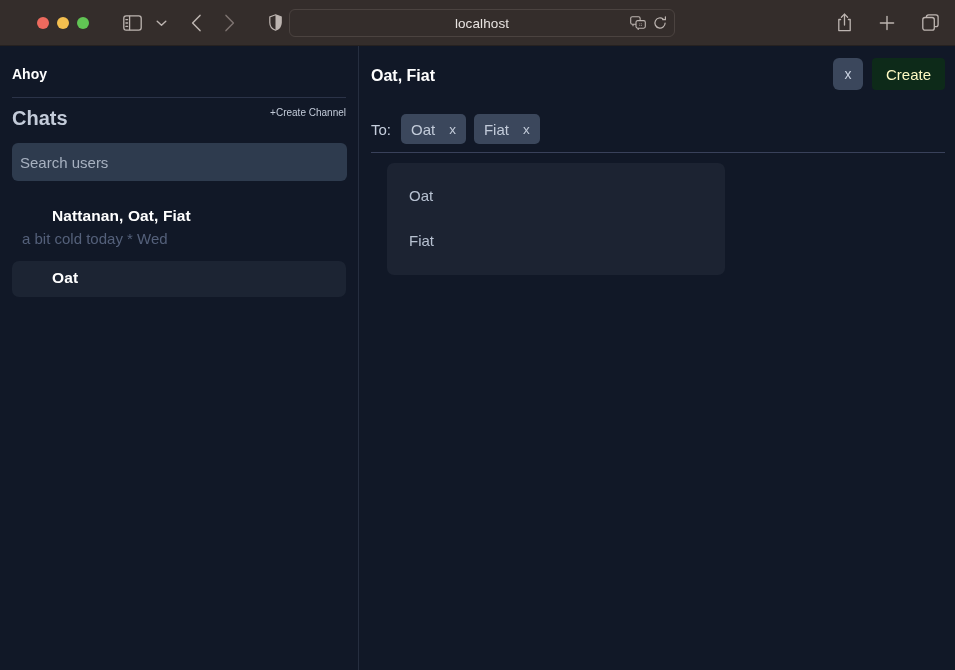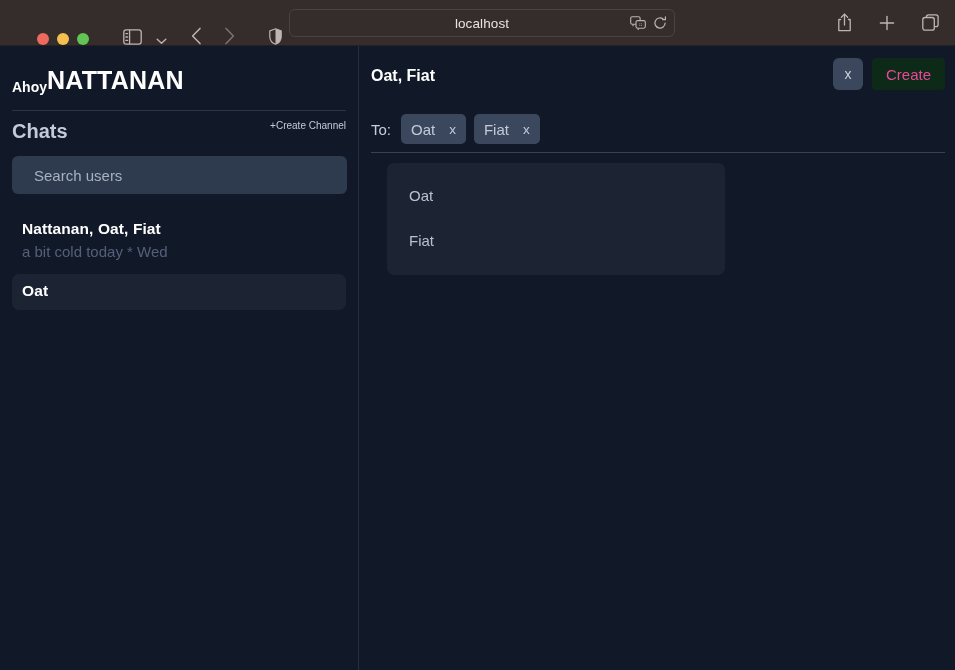--- a/index.html
+++ b/index.html
@@ -16,21 +16,21 @@
     background:#0f1523;
     overflow:hidden;
   }
 
   
   #browser-toolbar {
     position:absolute; top:0; left:0;
     width:955px; height:46px;
     background:#342d2b;
     border-bottom:1px solid #262120;
-    display:flex; align-items:flex-end;padding-left:20px;
+    display:flex; align-items:center;padding-left:20px;
   }
 
   .traffic-lights {
     display:flex; align-items:center; gap:8px;
     margin-left:17px;
   }
   .light { width:12px; height:12px; border-radius:50%; }
   .light.red    { background:#ed6a5e; }
   .light.yellow { background:#f4bf4f; }
   .light.green  { background:#61c454; }
@@ -123,41 +123,42 @@
     font-size:10px;
     cursor:pointer;
   }
 
   #search-users-input {
     display:block;
     margin:13px 12px 0 12px;
     width:335px; height:38px;
     background:#2e3b4e;
     border:none; border-radius:6px;
-    padding:0 22px;
+    padding:0 8px;
     color:#cfd6e2;
     font-size:15px;
     font-family:"Liberation Sans", sans-serif;
     outline:none;
   }
   #search-users-input::placeholder { color:#a7b1c0; }
 
   #chat-list { margin-top:18px; }
   .chat-item {
     margin:0 12px 4px 12px;
     padding:8px 10px 10px 10px;
     border-radius:7px;
     cursor:pointer;
   }
   .chat-item.selected { background:#1c2433; }
   .chat-item-name {
     color:#ffffff;
     font-size:15.5px;
     font-weight:700;
     letter-spacing:0.1px;
+    margin-left:30px;
   }
   .chat-item-preview {
     margin-top:5px;
     color:#54607a;
     font-size:15px;
     white-space:nowrap;
     overflow:hidden;
     text-overflow:ellipsis;
   }
 
@@ -193,21 +194,21 @@
     font-size:14px;
     font-family:"Liberation Sans", sans-serif;
     cursor:pointer;
     display:flex; align-items:center; justify-content:center;
   }
   #create-button {
     height:32px;
     padding:0 14px;
     background:#0d2a19;
     border:none; border-radius:4px;
-    color:#ec4899;
+    color:#fef9c3;
     font-size:15px;
     font-family:"Liberation Sans", sans-serif;
     cursor:pointer;
   }
 
   #to-row {
     position:relative;
     margin-top:2px;
     padding:0 12px;
     height:42px;
@@ -362,21 +363,20 @@
       </span>
     </div>
   </div>
 
   <div id="page">
 
     <div id="sidebar">
 
       <div id="greeting">
         <span id="greeting-ahoy">Ahoy</span>
-        <span id="greeting-name">NATTANAN</span>
       </div>
 
       <div id="sidebar-divider"></div>
 
       <div id="chats-header">
         <span id="chats-title">Chats</span>
         <span id="create-channel-link">+Create Channel</span>
       </div>
 
       <input id="search-users-input" type="text" placeholder="Search users" style="">

